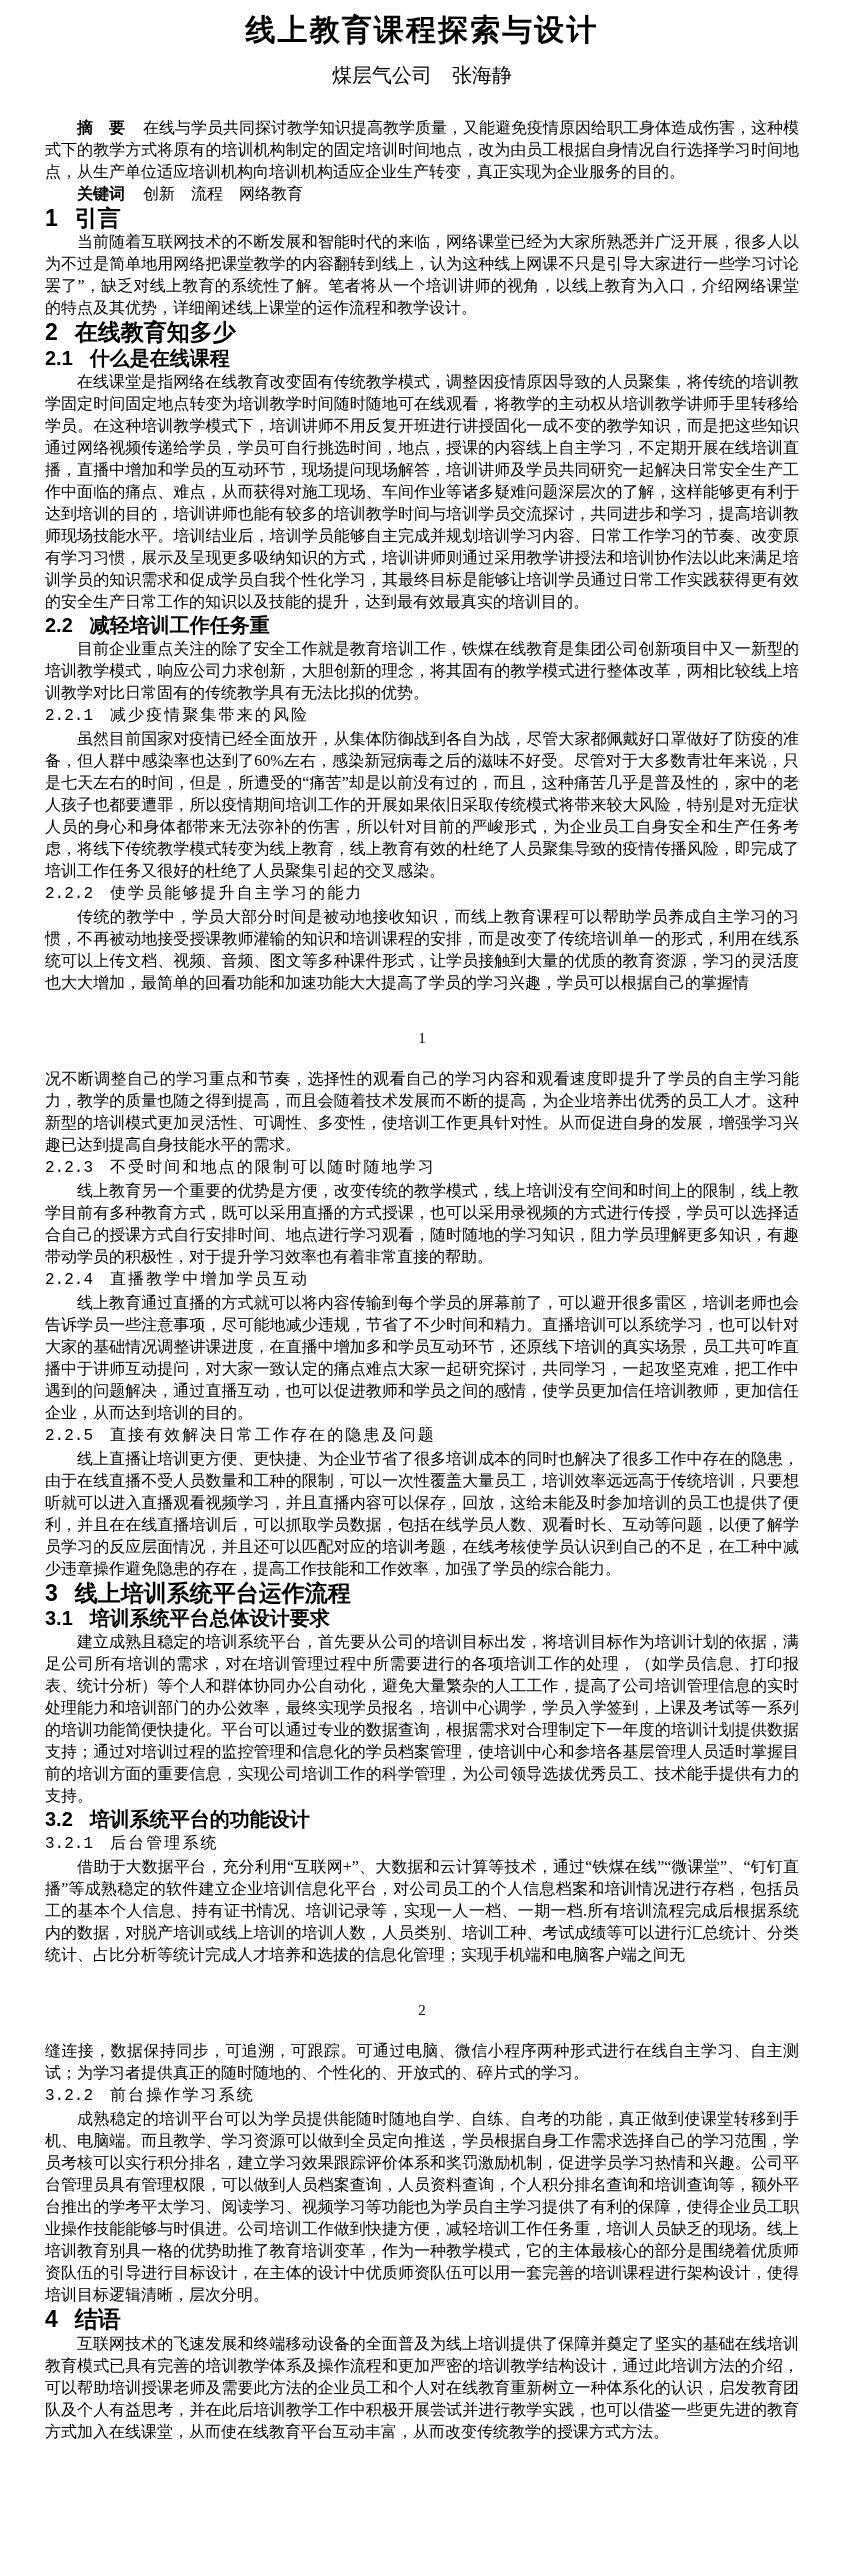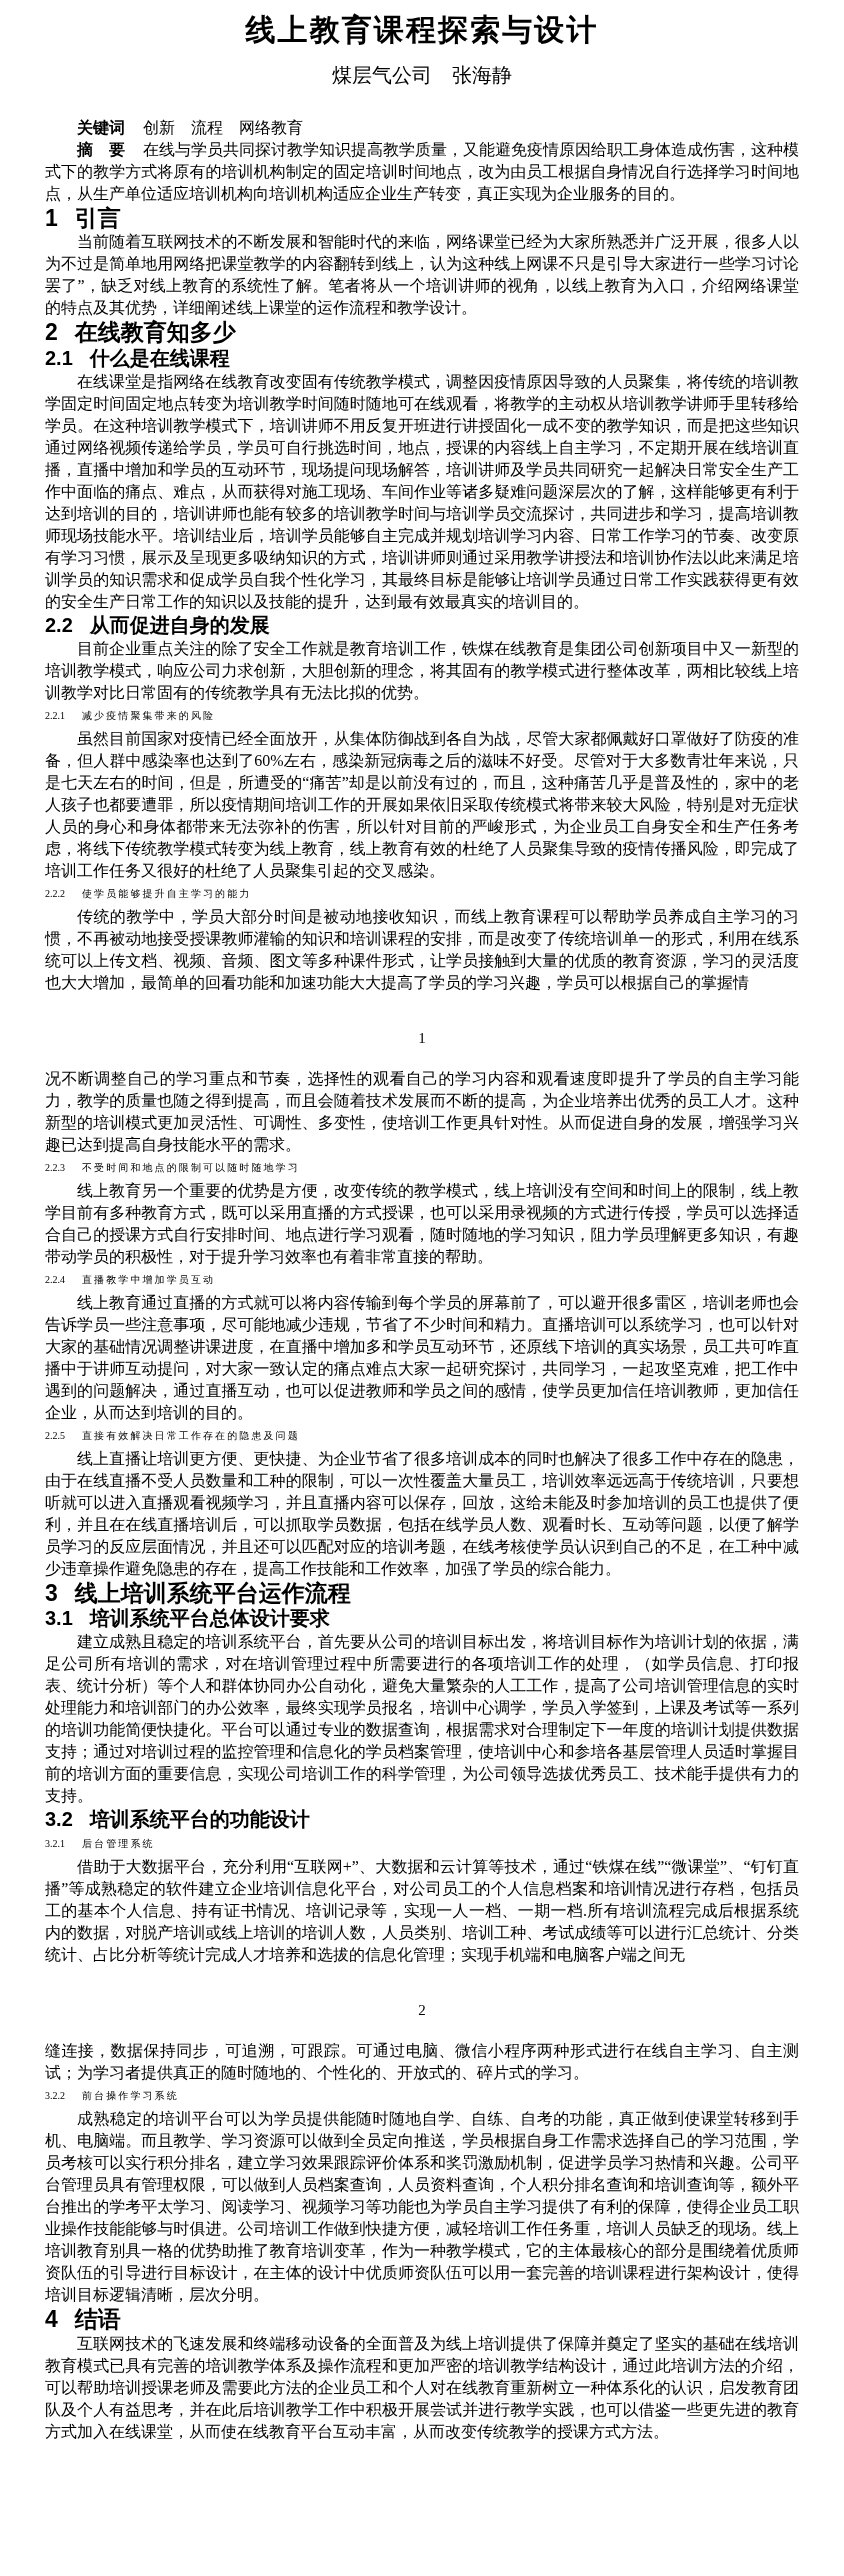--- a/index.html
+++ b/index.html
@@ -48,23 +48,23 @@
   }
   .h2{
     margin:0;
     font-family:"Liberation Sans","DejaVu Sans",sans-serif;
     font-weight:700;
     font-size:20px;
     line-height:25px;
   }
   .h3{
     margin:0;
-    font-family:Liberation Serif, serif;
+    font-family:Liberation Mono, monospace;
     font-weight:400;
-    font-size:10px;
+    font-size:16px;
     line-height:24px;
     letter-spacing:2.1px;
   }
   .hnum{ margin-right:17px; letter-spacing:0; }
   .pagenum{
     text-align:center;
     font-size:15px;
     margin:33px 0 19px 0;
   }
   .bio{
@@ -74,33 +74,33 @@
 </style>
 </head>
 <body>
 
 <div class="doc">
 
   <h1 class="title">线上教育课程探索与设计</h1>
 
   <div class="author">煤层气公司　张海静</div>
 
+  <p class="para"><span class="blabel">摘　要</span><span>在线与学员共同探讨教学知识提高教学质量，又能避免疫情原因给职工身体造成伤害，这种模式下的教学方式将原有的培训机构制定的固定培训时间地点，改为由员工根据自身情况自行选择学习时间地点，从生产单位适应培训机构向培训机构适应企业生产转变，真正实现为企业服务的目的。</span></p>
+
   <p class="para"><span class="blabel">关键词</span><span>创新　流程　网络教育</span></p>
-
-  <p class="para"><span class="blabel">摘　要</span><span>在线与学员共同探讨教学知识提高教学质量，又能避免疫情原因给职工身体造成伤害，这种模式下的教学方式将原有的培训机构制定的固定培训时间地点，改为由员工根据自身情况自行选择学习时间地点，从生产单位适应培训机构向培训机构适应企业生产转变，真正实现为企业服务的目的。</span></p>
 
   <h2 class="h1"><span class="hnum">1</span><span>引言</span></h2>
   <p class="para">当前随着互联网技术的不断发展和智能时代的来临，网络课堂已经为大家所熟悉并广泛开展，很多人以为不过是简单地用网络把课堂教学的内容翻转到线上，认为这种线上网课不只是引导大家进行一些学习讨论罢了”，缺乏对线上教育的系统性了解。笔者将从一个培训讲师的视角，以线上教育为入口，介绍网络课堂的特点及其优势，详细阐述线上课堂的运作流程和教学设计。</p>
 
   <h2 class="h1"><span class="hnum">2</span><span>在线教育知多少</span></h2>
 
   <h3 class="h2"><span class="hnum">2.1</span><span>什么是在线课程</span></h3>
   <p class="para">在线课堂是指网络在线教育改变固有传统教学模式，调整因疫情原因导致的人员聚集，将传统的培训教学固定时间固定地点转变为培训教学时间随时随地可在线观看，将教学的主动权从培训教学讲师手里转移给学员。在这种培训教学模式下，培训讲师不用反复开班进行讲授固化一成不变的教学知识，而是把这些知识通过网络视频传递给学员，学员可自行挑选时间，地点，授课的内容线上自主学习，不定期开展在线培训直播，直播中增加和学员的互动环节，现场提问现场解答，培训讲师及学员共同研究一起解决日常安全生产工作中面临的痛点、难点，从而获得对施工现场、车间作业等诸多疑难问题深层次的了解，这样能够更有利于达到培训的目的，培训讲师也能有较多的培训教学时间与培训学员交流探讨，共同进步和学习，提高培训教师现场技能水平。培训结业后，培训学员能够自主完成并规划培训学习内容、日常工作学习的节奏、改变原有学习习惯，展示及呈现更多吸纳知识的方式，培训讲师则通过采用教学讲授法和培训协作法以此来满足培训学员的知识需求和促成学员自我个性化学习，其最终目标是能够让培训学员通过日常工作实践获得更有效的安全生产日常工作的知识以及技能的提升，达到最有效最真实的培训目的。</p>
 
-  <h3 class="h2"><span class="hnum">2.2</span><span>从而促进自身的发展</span></h3>
+  <h3 class="h2"><span class="hnum">2.2</span><span>减轻培训工作任务重</span></h3>
   <p class="para">目前企业重点关注的除了安全工作就是教育培训工作，铁煤在线教育是集团公司创新项目中又一新型的培训教学模式，响应公司力求创新，大胆创新的理念，将其固有的教学模式进行整体改革，两相比较线上培训教学对比日常固有的传统教学具有无法比拟的优势。</p>
 
   <h4 class="h3"><span class="hnum">2.2.1</span><span>减少疫情聚集带来的风险</span></h4>
   <p class="para">虽然目前国家对疫情已经全面放开，从集体防御战到各自为战，尽管大家都佩戴好口罩做好了防疫的准备，但人群中感染率也达到了60%左右，感染新冠病毒之后的滋味不好受。尽管对于大多数青壮年来说，只是七天左右的时间，但是，所遭受的“痛苦”却是以前没有过的，而且，这种痛苦几乎是普及性的，家中的老人孩子也都要遭罪，所以疫情期间培训工作的开展如果依旧采取传统模式将带来较大风险，特别是对无症状人员的身心和身体都带来无法弥补的伤害，所以针对目前的严峻形式，为企业员工自身安全和生产任务考虑，将线下传统教学模式转变为线上教育，线上教育有效的杜绝了人员聚集导致的疫情传播风险，即完成了培训工作任务又很好的杜绝了人员聚集引起的交叉感染。</p>
 
   <h4 class="h3"><span class="hnum">2.2.2</span><span>使学员能够提升自主学习的能力</span></h4>
   <p class="para">传统的教学中，学员大部分时间是被动地接收知识，而线上教育课程可以帮助学员养成自主学习的习惯，不再被动地接受授课教师灌输的知识和培训课程的安排，而是改变了传统培训单一的形式，利用在线系统可以上传文档、视频、音频、图文等多种课件形式，让学员接触到大量的优质的教育资源，学习的灵活度也大大增加，最简单的回看功能和加速功能大大提高了学员的学习兴趣，学员可以根据自己的掌握情</p>
 
   <div class="pagenum">1</div>
 

